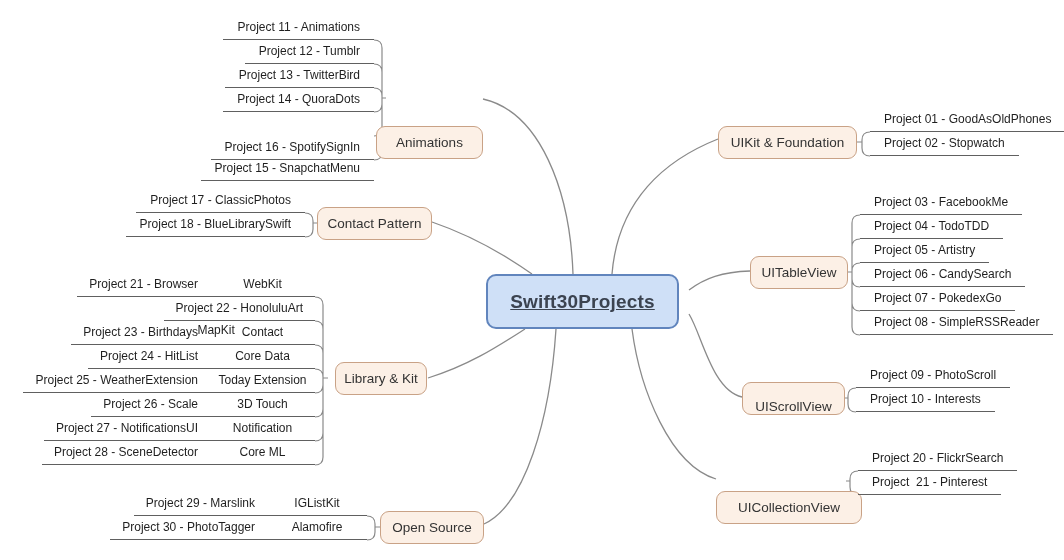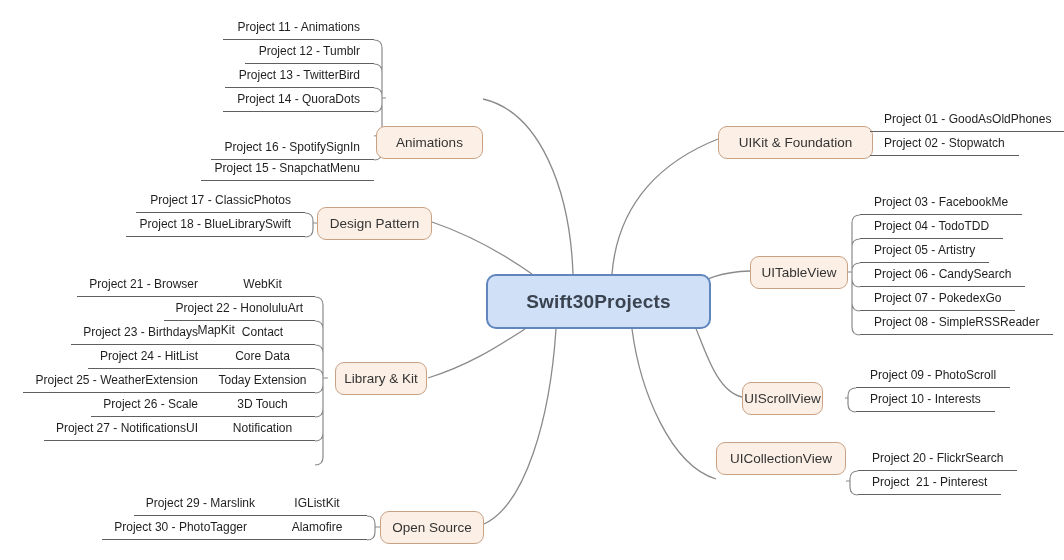--- a/index.html
+++ b/index.html
@@ -6,26 +6,26 @@
   html,body{margin:0;padding:0;background:#ffffff;}
   #canvas{
     position:relative;width:1064px;height:560px;overflow:hidden;
     font-family:"Liberation Sans","DejaVu Sans",sans-serif;background:#fff;
   }
   #wires{position:absolute;left:0;top:0;width:1064px;height:560px;}
   .curve{fill:none;stroke:var(--line,#8a8a8a);stroke-width:1.3px;}
   .bracket{fill:none;stroke:var(--line,#8a8a8a);stroke-width:1.2px;}
 
   .center-node{
-    position:absolute;left:486px;top:274px;width:225px;height:55px;
+    position:absolute;left:486px;top:274px;width:193px;height:55px;
     box-sizing:border-box;border-radius:10px;
     background:var(--center-fill,#cfe0f7);
     border:2px solid var(--center-border,#6185bd);
     display:flex;align-items:center;justify-content:center;
-    font-size:19px;font-weight:bold;color:#3b4350;letter-spacing:.2px;
+    font-size:19px;font-weight:bold;color:#3b4350;letter-spacing:.2px;text-decoration:underline;
   }
   .topic{
     position:absolute;height:33px;box-sizing:border-box;border-radius:9px;
     background:var(--branch-fill,#fcf0e6);
     border:1.4px solid var(--branch-border,#c9a286);
     display:flex;align-items:center;justify-content:center;
     font-size:13.5px;color:#333;white-space:nowrap;
   }
   .leaf{
     position:absolute;height:24px;line-height:22px;box-sizing:border-box;
@@ -59,38 +59,38 @@
   </svg>
 
   <div class="center-node">
     <span>Swift30Projects</span>
   </div>
 
   <div class="topic" style="right:581px;top:82px;width:107px;margin-top:44px;">
       <span>Animations</span>
     </div>
   <div class="topic" style="right:632px;top:207px;width:115px;">
-      <span>Design Pattern</span>
+      <span>Contact Pattern</span>
     </div>
   <div class="topic" style="right:637px;top:362px;width:92px;">
       <span>Library &amp; Kit</span>
     </div>
   <div class="topic" style="right:580px;top:511px;width:104px;">
       <span>Open Source</span>
     </div>
-  <div class="topic" style="left:718px;top:126px;width:155px;">
+  <div class="topic" style="left:718px;top:126px;width:139px;">
       <span>UIKit &amp; Foundation</span>
     </div>
   <div class="topic" style="left:750px;top:256px;width:98px;">
       <span>UITableView</span>
     </div>
-  <div class="topic" style="left:742px;top:382px;width:81px;">
+  <div class="topic" style="left:742px;top:382px;width:103px;align-items:flex-end;">
       <span>UIScrollView</span>
     </div>
-  <div class="topic" style="left:716px;top:442px;width:130px;">
+  <div class="topic" style="left:716px;top:491px;width:146px;">
       <span>UICollectionView</span>
     </div>
 
   <div class="leaf" style="right:690px;top:16px;"><span>Project 11 - Animations</span></div>
   <div class="leaf" style="right:690px;top:40px;"><span>Project 12 - Tumblr</span></div>
   <div class="leaf" style="right:690px;top:64px;"><span>Project 13 - TwitterBird</span></div>
   <div class="leaf" style="right:690px;top:88px;"><span>Project 14 - QuoraDots</span></div>
   <div class="leaf" style="right:690px;top:112px;margin-top:45px;"><span>Project 15 - SnapchatMenu</span></div>
   <div class="leaf" style="right:690px;top:136px;"><span>Project 16 - SpotifySignIn</span></div>
 
@@ -118,26 +118,30 @@
       <span class="kit kit105">Today Extension</span>
     </div>
   <div class="leaf duo" style="right:749px;top:393px;">
       <span class="proj">Project 26 - Scale</span>
       <span class="kit kit105">3D Touch</span>
     </div>
   <div class="leaf duo" style="right:749px;top:417px;">
       <span class="proj">Project 27 - NotificationsUI</span>
       <span class="kit kit105">Notification</span>
     </div>
+  <div class="leaf duo" style="right:749px;top:441px;">
+      <span class="proj">Project 28 - SceneDetector</span>
+      <span class="kit kit105">Core ML</span>
+    </div>
 
   <div class="leaf duo" style="right:697px;top:492px;">
       <span class="proj">Project 29 - Marslink</span>
       <span class="kit kit100">IGListKit</span>
     </div>
-  <div class="leaf duo" style="right:697px;top:516px;gap:8px;">
+  <div class="leaf duo" style="right:697px;top:516px;">
       <span class="proj">Project 30 - PhotoTagger</span>
       <span class="kit kit100">Alamofire</span>
     </div>
 
   <div class="leaf" style="left:870px;top:108px;"><span>Project 01 - GoodAsOldPhones</span></div>
   <div class="leaf" style="left:870px;top:132px;"><span>Project 02 - Stopwatch</span></div>
 
   <div class="leaf" style="left:860px;top:191px;"><span>Project 03 - FacebookMe</span></div>
   <div class="leaf" style="left:860px;top:215px;"><span>Project 04 - TodoTDD</span></div>
   <div class="leaf" style="left:860px;top:239px;"><span>Project 05 - Artistry</span></div>

